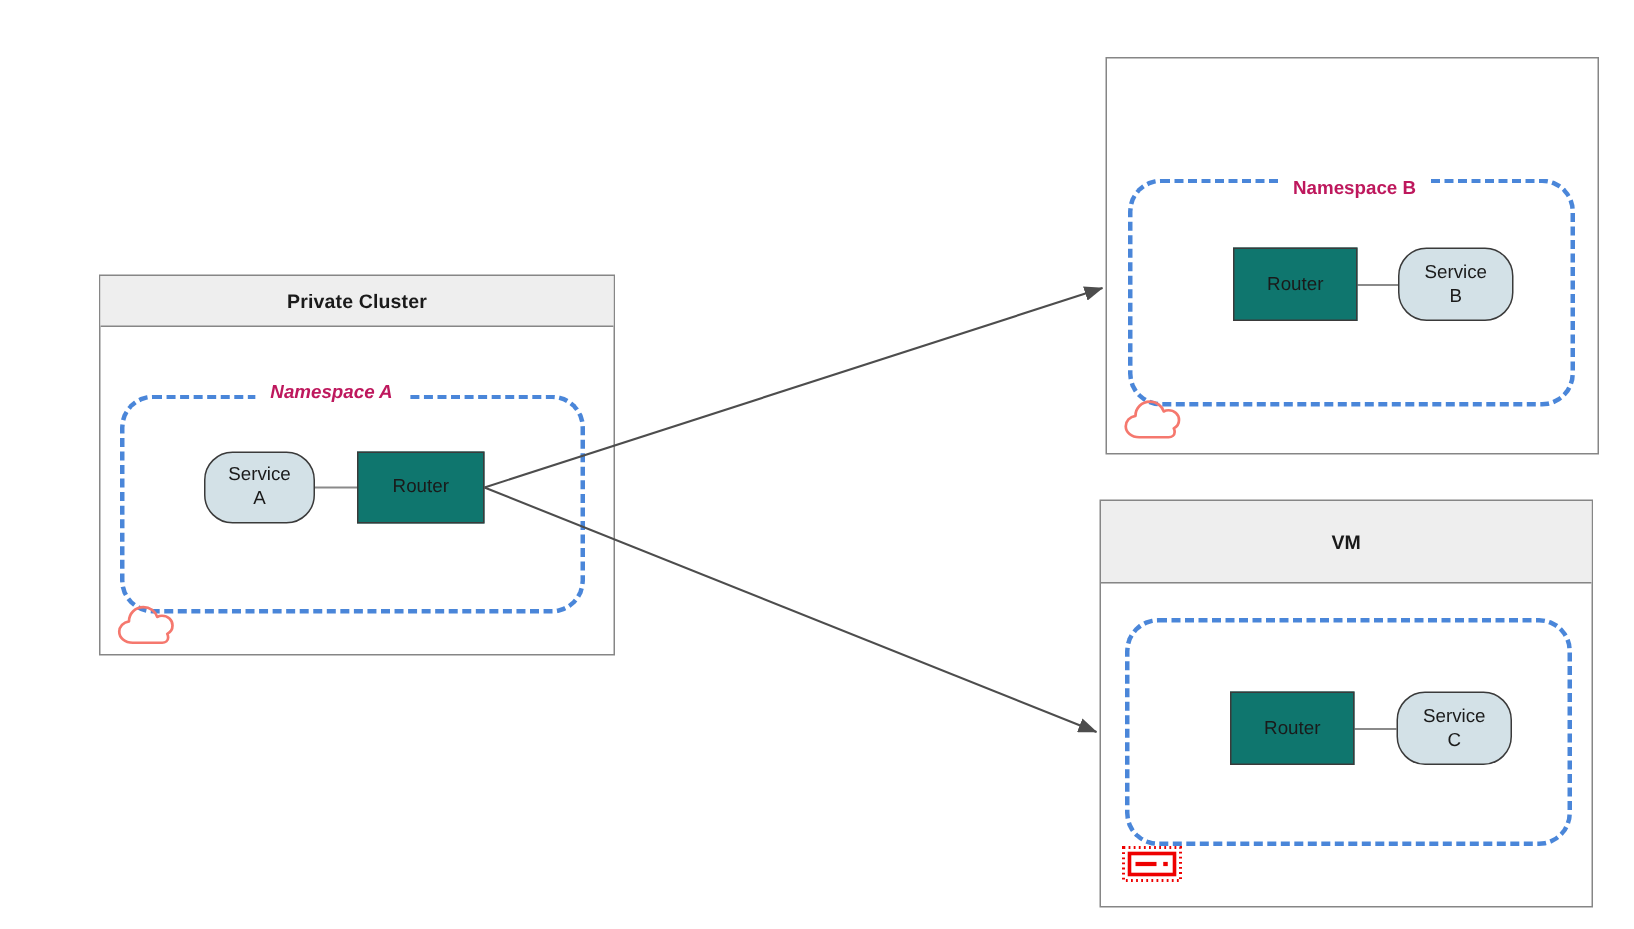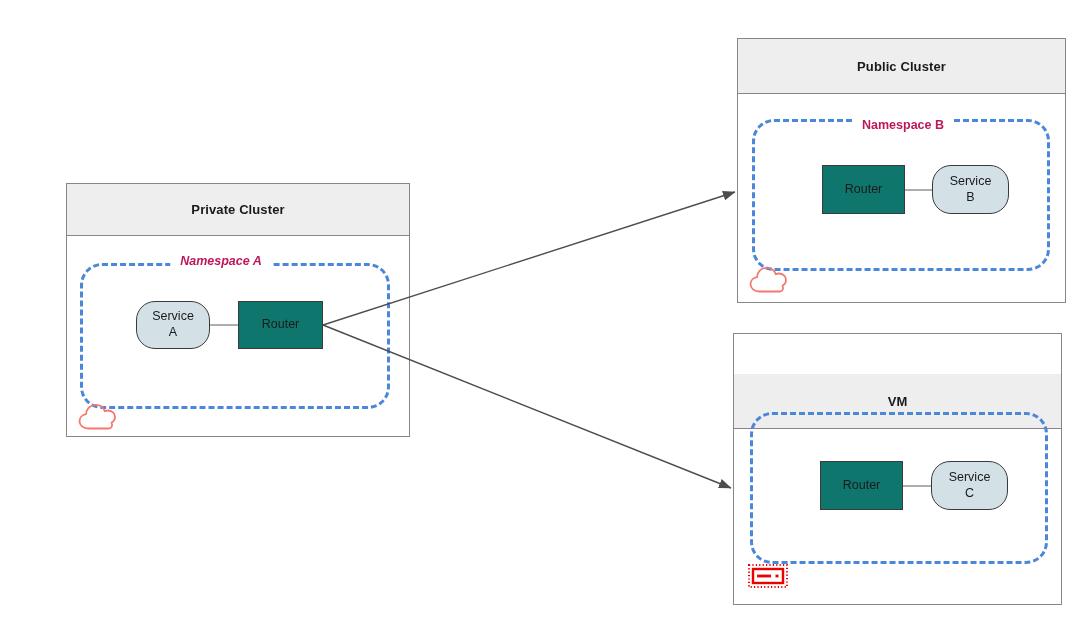--- a/index.html
+++ b/index.html
@@ -124,33 +124,30 @@
 <div id="canvas">
 
   <svg id="links-svg" viewBox="0 0 1089 619" preserveAspectRatio="none" aria-hidden="true">
       <line x1="210" y1="325" x2="238" y2="325" stroke="#8a8a8a" stroke-width="1.4"></line>
       <line x1="905" y1="190" x2="932" y2="190" stroke="#8a8a8a" stroke-width="1.4"></line>
       <line x1="903" y1="486" x2="931" y2="486" stroke="#8a8a8a" stroke-width="1.4"></line>
     </svg>
 
   <div id="clusters-root">
       <div class="cluster" style="left: 66px; top: 183px; width: 344px; height: 254px;">
-        <div class="cluster-header-wrap" style="height: 52px;">
+        <div class="cluster-header-wrap" style="height: 34px;">
           <div class="cluster-header">Private Cluster</div>
         </div>
         <div class="cluster-body" style="top: 47px;"></div>
       </div>
       <div class="cluster" style="left: 737px; top: 38px; width: 329px; height: 265px;">
-        <div class="cluster-header-wrap" style="height: 55px;">
-          <div class="cluster-header">Public Cluster</div>
-        </div>
         <div class="cluster-body" style="top: 55px;"></div>
       </div>
       <div class="cluster" style="left: 733px; top: 333px; width: 329px; height: 272px;">
-        <div class="cluster-header-wrap" style="height: 55px; margin-top: 40px;">
+        <div class="cluster-header-wrap" style="height: 55px;">
           <div class="cluster-header">VM</div>
         </div>
         <div class="cluster-body" style="top: 55px;"></div>
       </div>
     </div>
 
   <svg id="arrows-svg" viewBox="0 0 1089 619" preserveAspectRatio="none" aria-hidden="true">
     <defs>
       <marker id="arrowhead" markerWidth="9" markerHeight="7" refX="8.6" refY="3.5" orient="auto" markerUnits="strokeWidth">
         <path d="M0,0 L9,3.5 L0,7 z" fill="#4d4d4d"></path>

